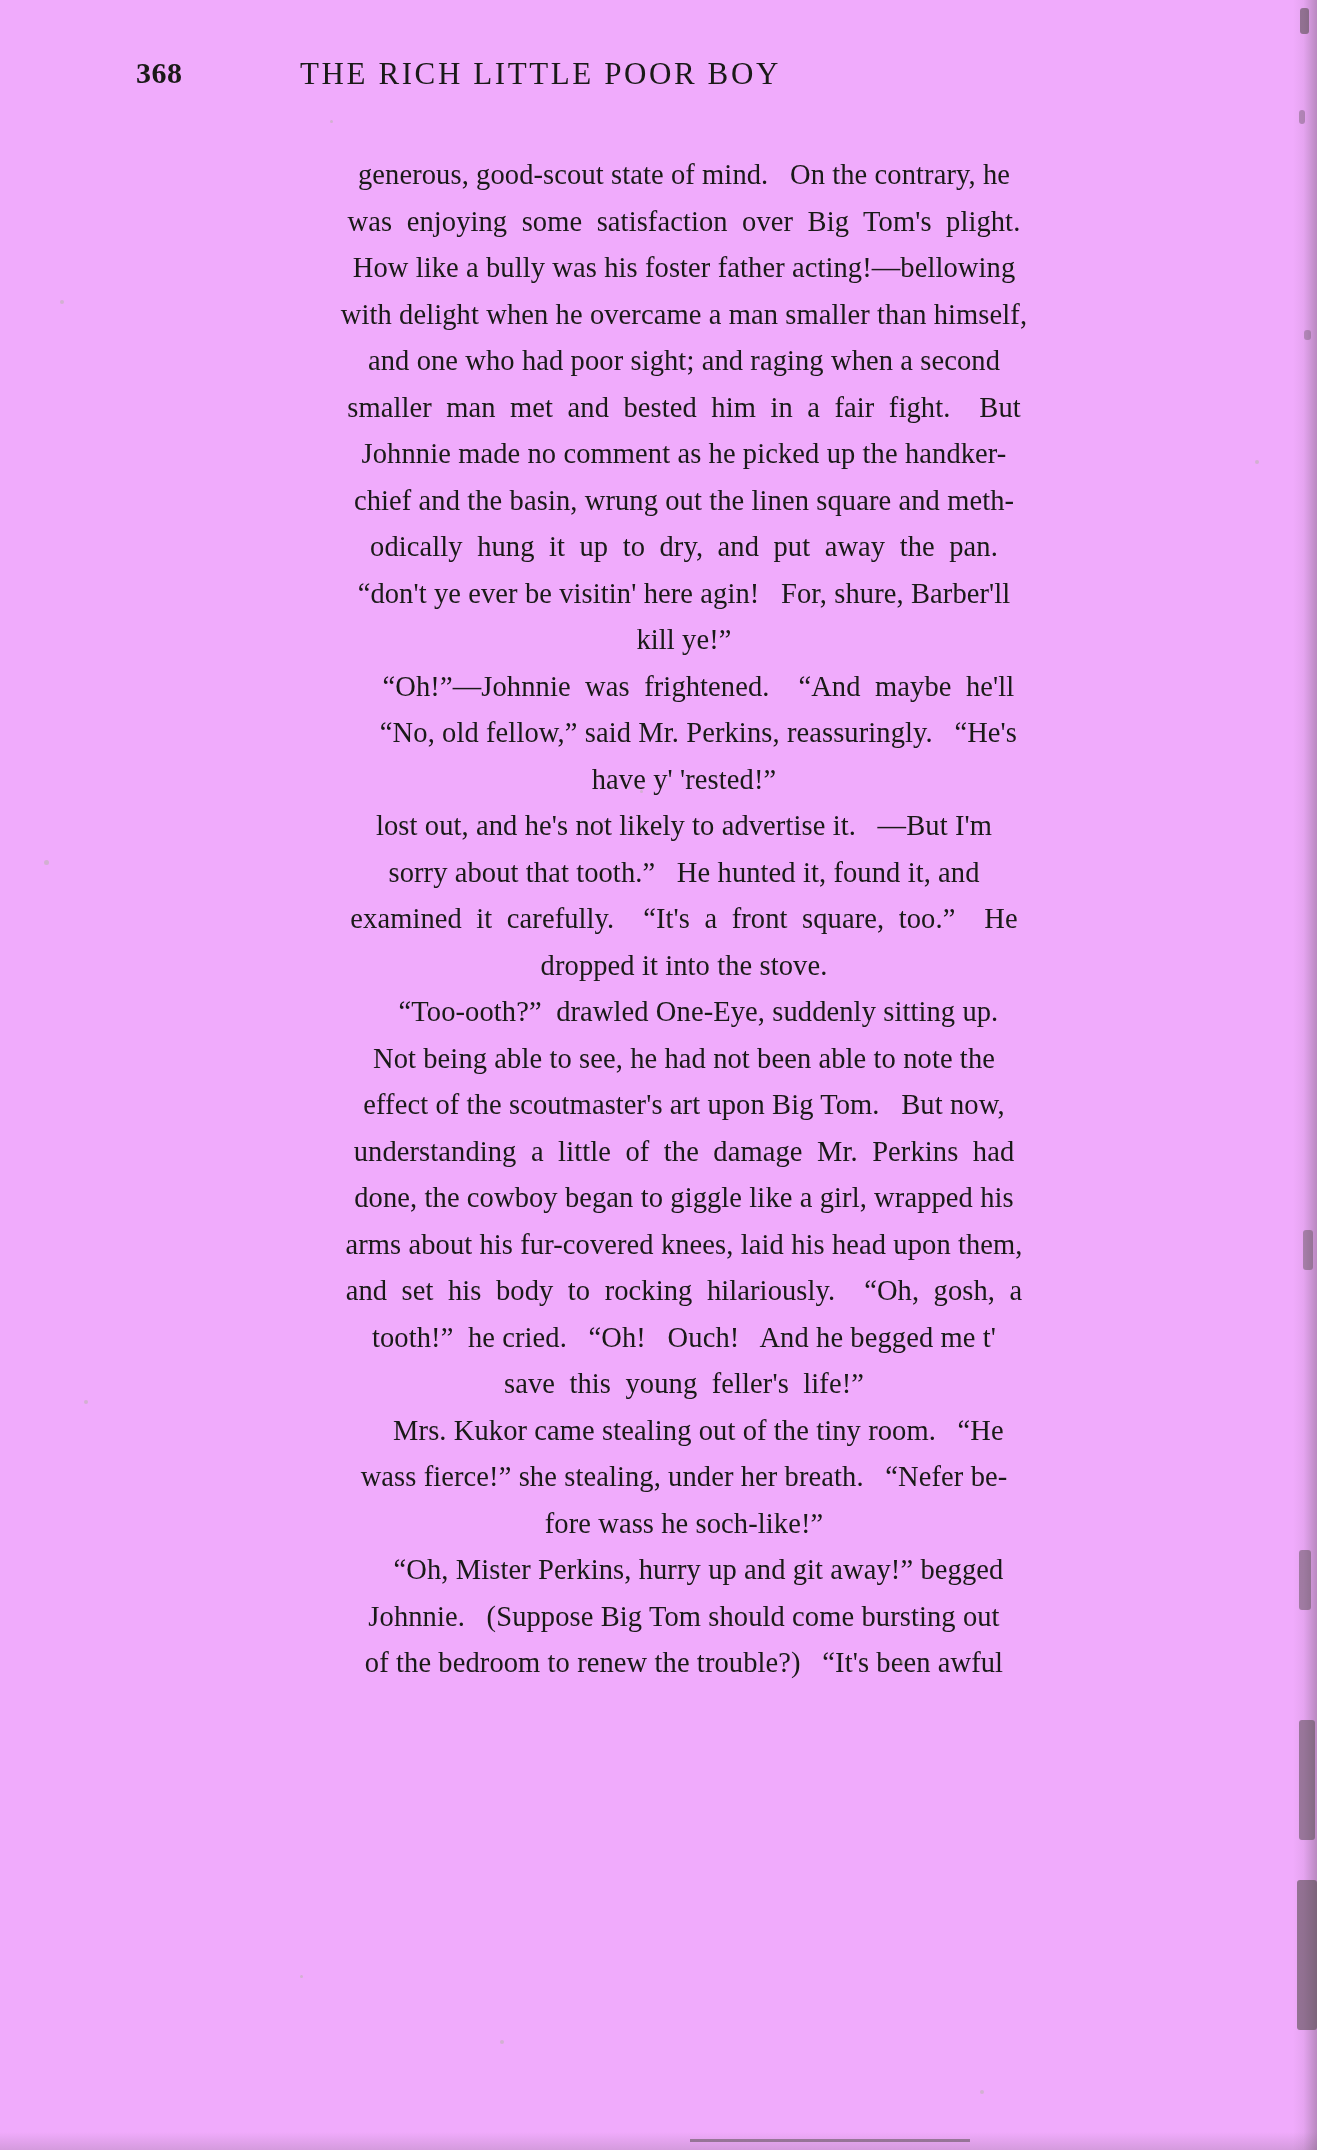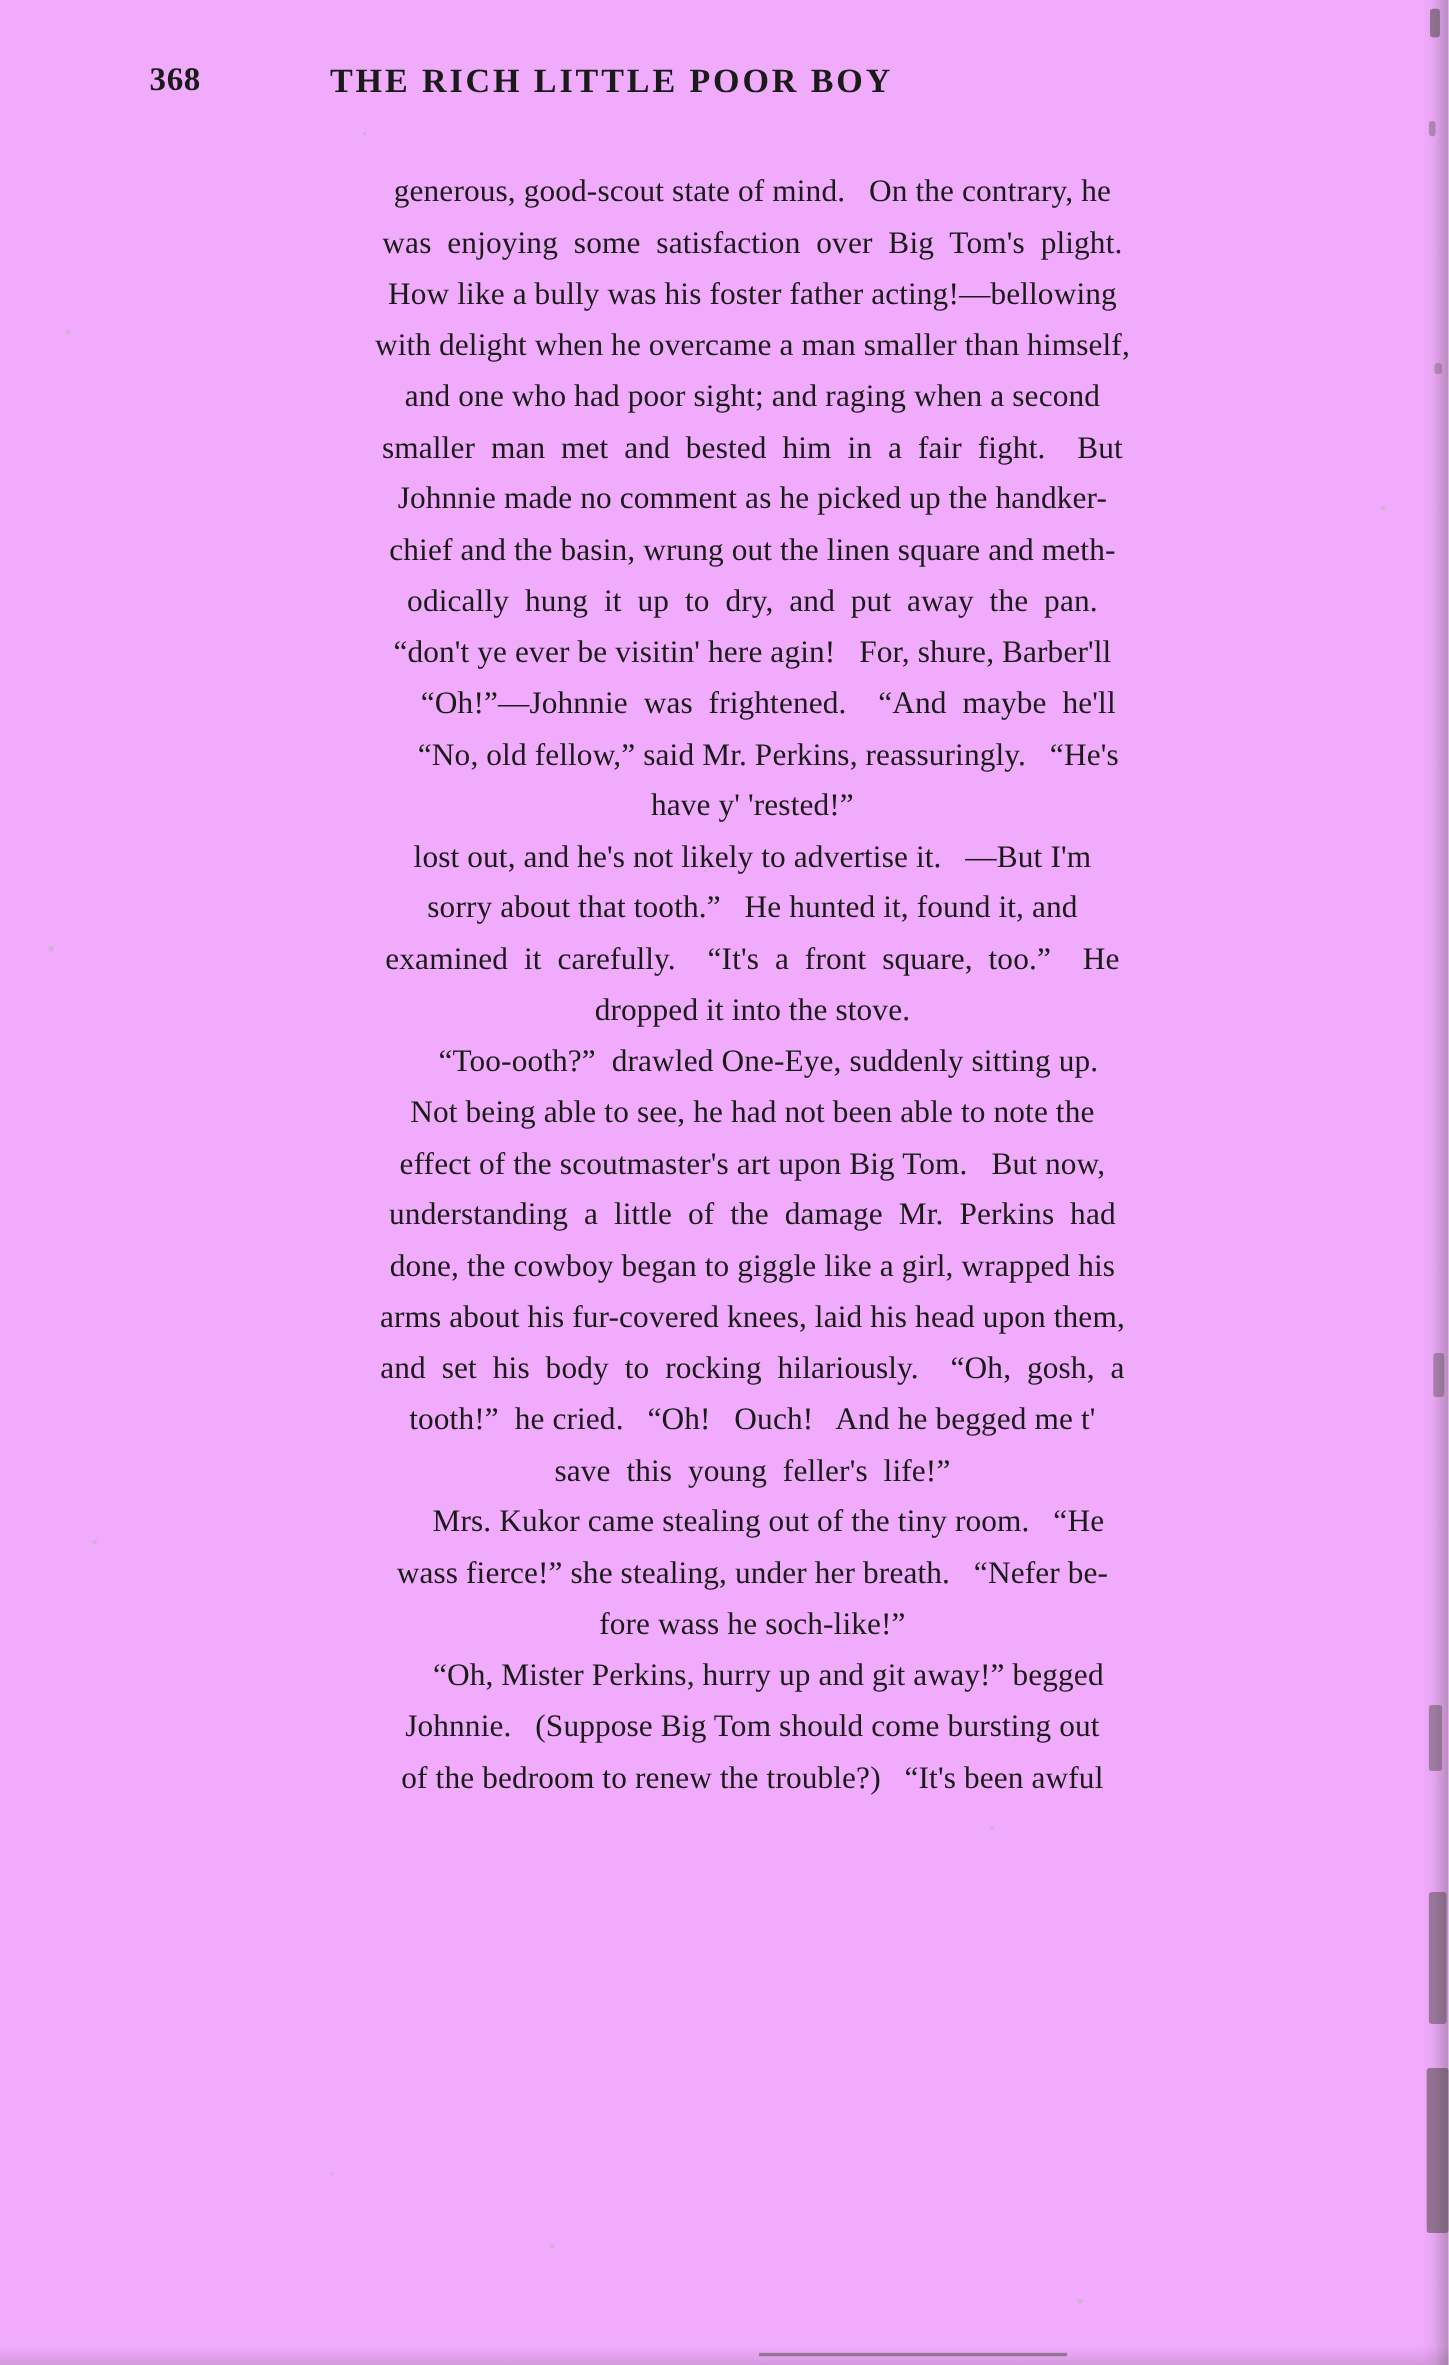--- a/index.html
+++ b/index.html
@@ -89,21 +89,21 @@
     top: 0;
     font-size: 30px;
     font-weight: bold;
     letter-spacing: .5px;
   }
   .running-head {
     position: absolute;
     left: 300px;
     top: 0;
     font-size: 31px;
-    font-weight: bold;
+    font-weight: normal;
     letter-spacing: 2.6px;
   }
 
   
   .textblock {
     position: absolute;
     left: 136px;
     top: 152px;
     width: 1096px;
     text-align: center;
@@ -129,20 +129,21 @@
       <div class="line">generous, good-scout state of mind.   On the contrary, he</div>
       <div class="line">was  enjoying  some  satisfaction  over  Big  Tom's  plight.</div>
       <div class="line">How like a bully was his foster father acting!—bellowing</div>
       <div class="line">with delight when he overcame a man smaller than himself,</div>
       <div class="line">and one who had poor sight; and raging when a second</div>
       <div class="line">smaller  man  met  and  bested  him  in  a  fair  fight.    But</div>
       <div class="line">Johnnie made no comment as he picked up the handker-</div>
       <div class="line">chief and the basin, wrung out the linen square and meth-</div>
       <div class="line">odically  hung  it  up  to  dry,  and  put  away  the  pan.</div>
       <div class="line">“don't ye ever be visitin' here agin!   For, shure, Barber'll</div>
+      <div class="line">kill ye!”</div>
       <div class="line">    “Oh!”—Johnnie  was  frightened.    “And  maybe  he'll</div>
       <div class="line">    “No, old fellow,” said Mr. Perkins, reassuringly.   “He's</div>
       <div class="line">have y' 'rested!”</div>
       <div class="line">lost out, and he's not likely to advertise it.   —But I'm</div>
       <div class="line">sorry about that tooth.”   He hunted it, found it, and</div>
       <div class="line">examined  it  carefully.    “It's  a  front  square,  too.”    He</div>
       <div class="line">dropped it into the stove.</div>
       <div class="line">    “Too-ooth?”  drawled One-Eye, suddenly sitting up.</div>
       <div class="line">Not being able to see, he had not been able to note the</div>
       <div class="line">effect of the scoutmaster's art upon Big Tom.   But now,</div>

